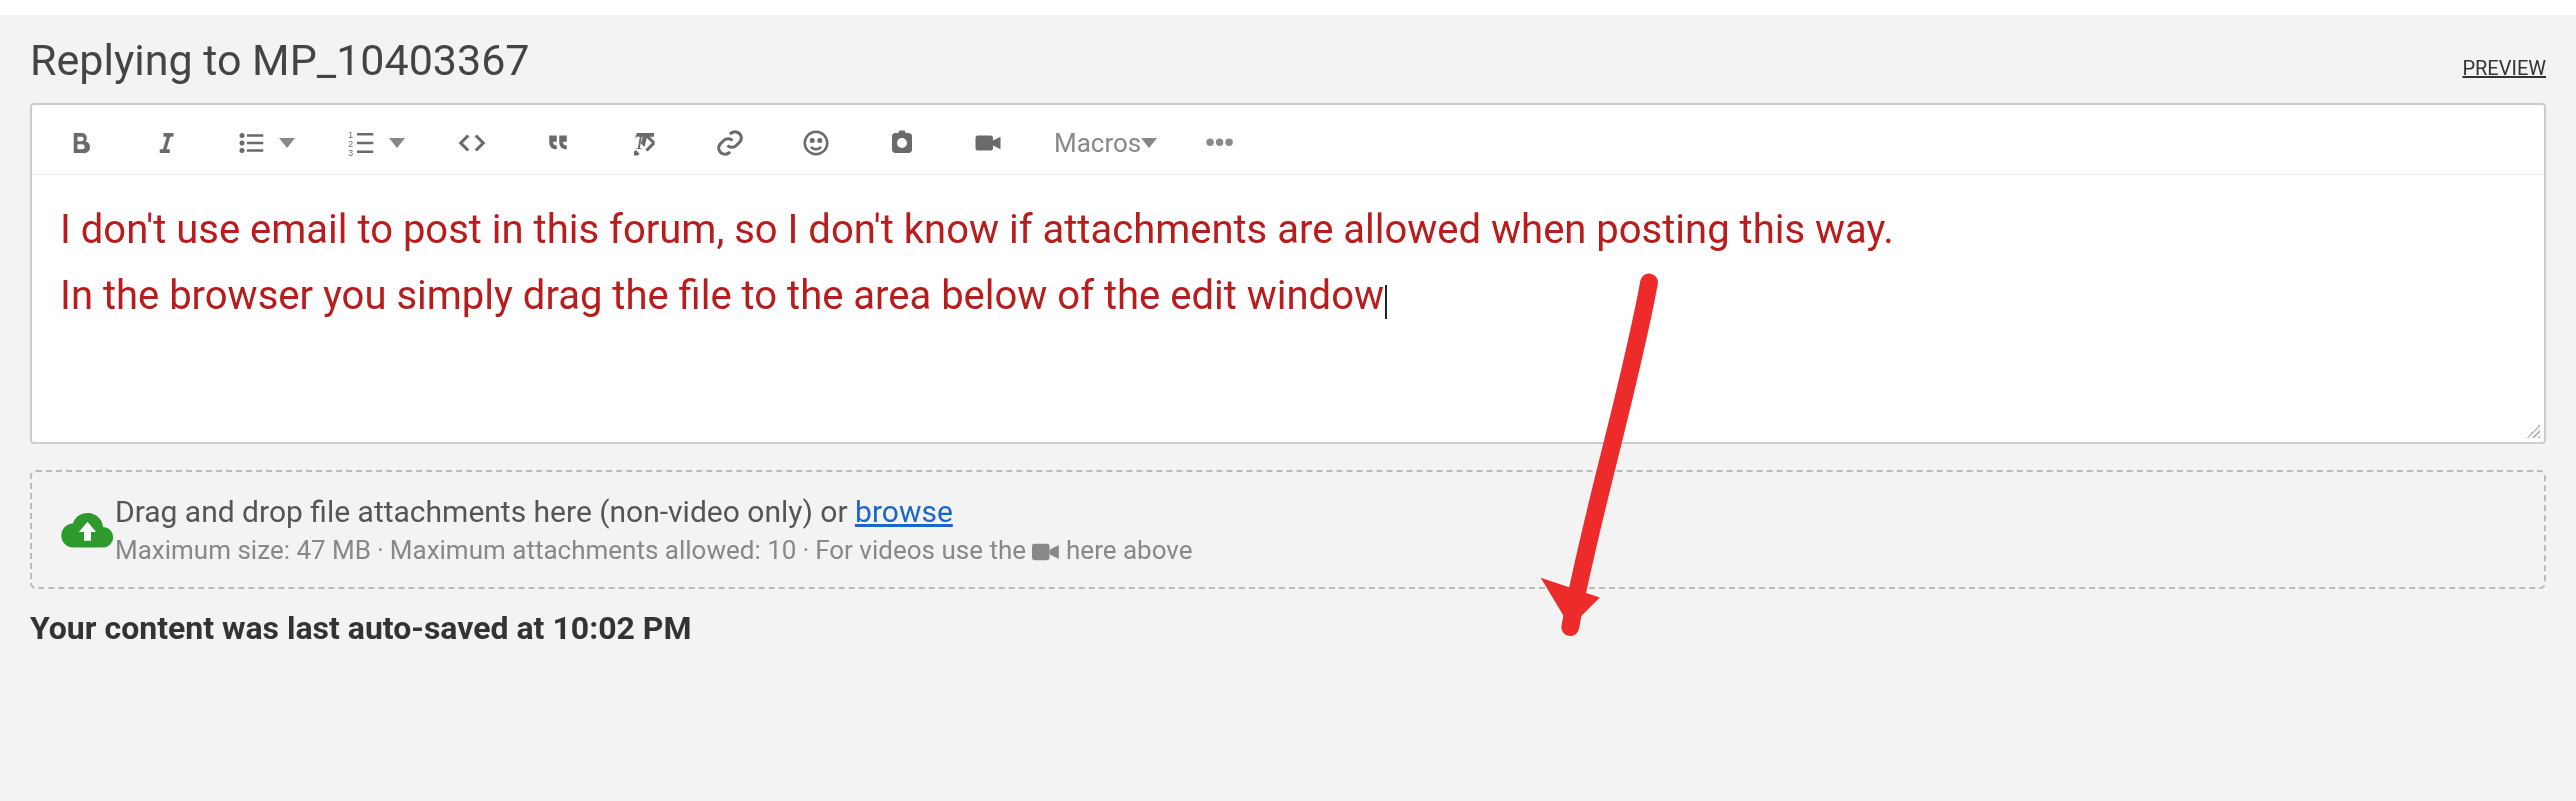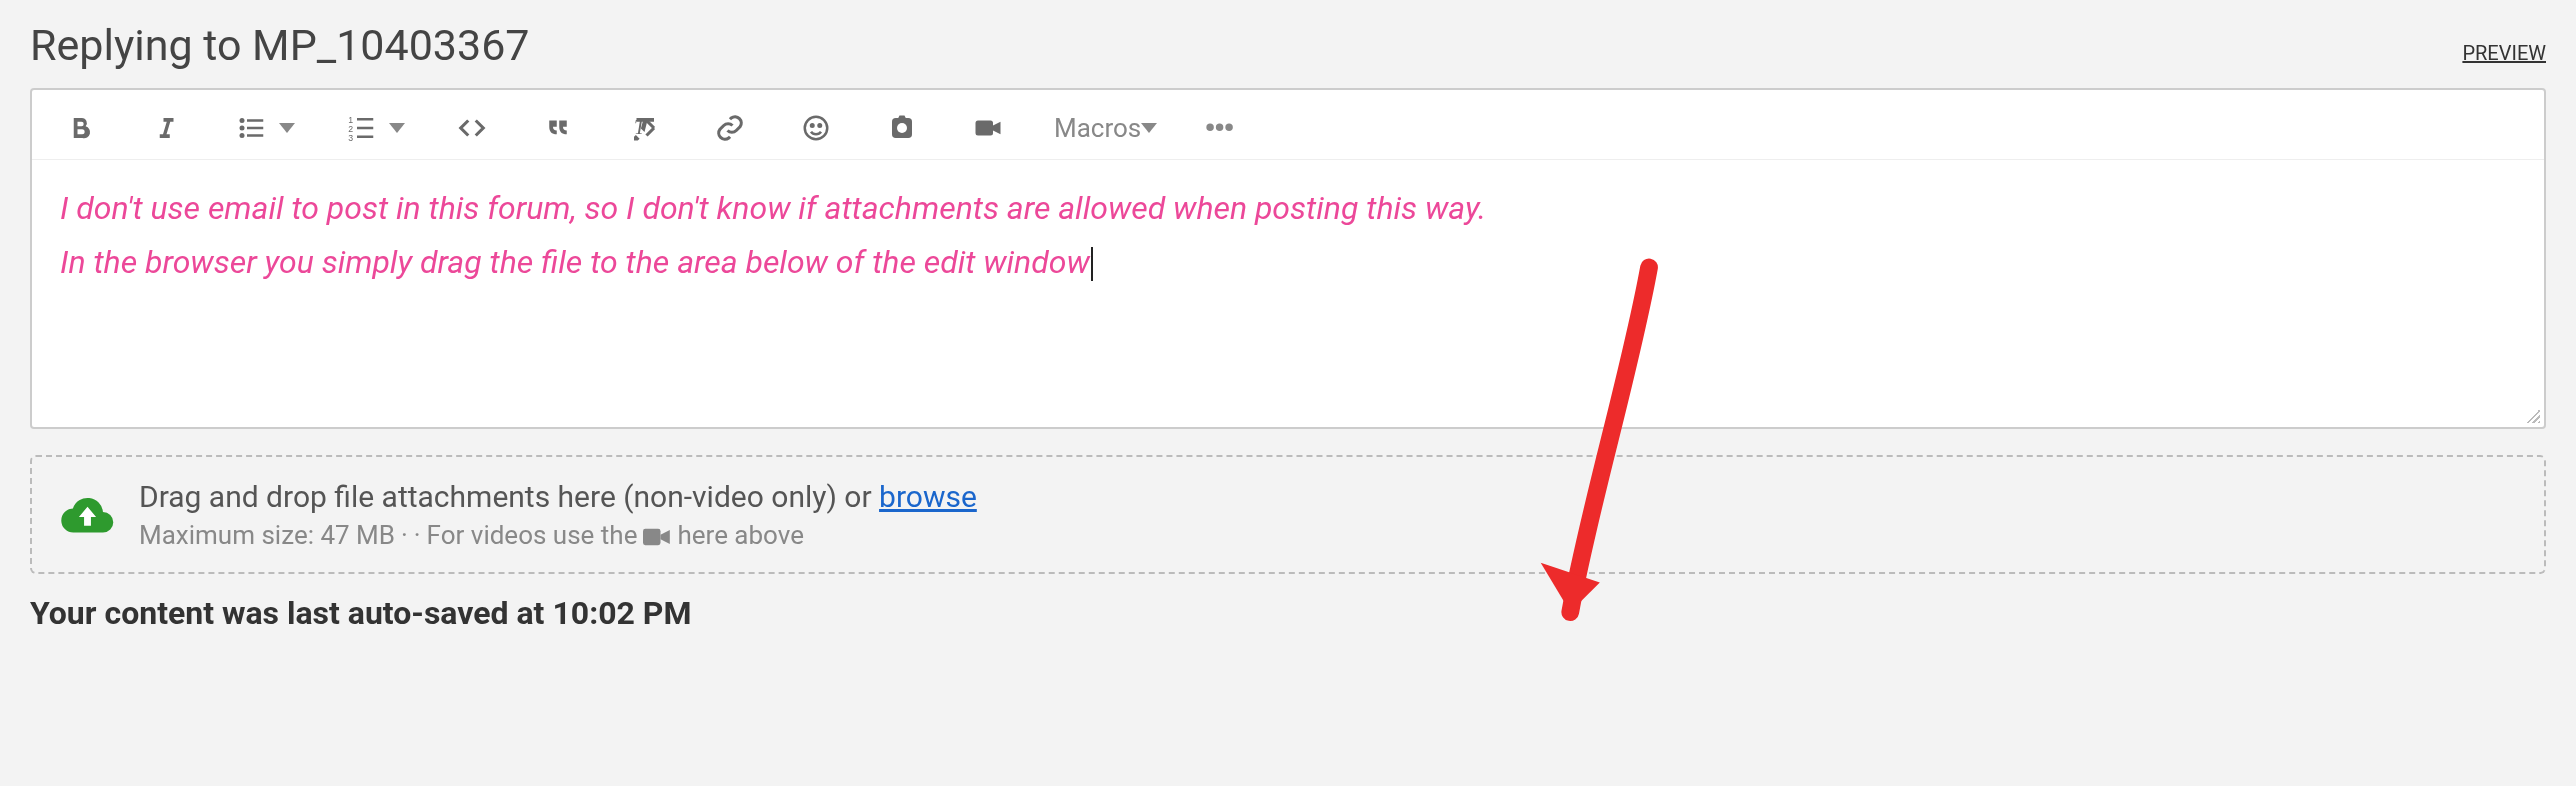--- a/index.html
+++ b/index.html
@@ -10,20 +10,21 @@
     background: #fff;
     color: #333;
   }
   .wrap {
     width: 2576px;
     height: 786px;
     transform-origin: top left;
     padding: 20px 30px 10px 30px;
     position: relative;
     background: #f3f3f3;
+    margin-top: 15px;
   }
   .header-row {
     display: flex;
     justify-content: space-between;
     align-items: baseline;
     margin-bottom: 18px;
   }
   .reply-title {
     font-size: 43px;
     font-weight: 400;
@@ -81,26 +82,25 @@
   }
   .dots {
     font-size: 32px;
     color: #888;
     cursor: pointer;
     letter-spacing: -2px;
     font-weight: bold;
   }
   .editor-content {
     padding: 24px 28px 59px 28px;
-    font-size: 32px;
-    color: #ec4899;
+    font-size: 40px;
+    color: #b91c1c;
     line-height: 1.55;
     min-height: 267px;
     position: relative;
-    font-style: italic;
   }
   .editor-content p { margin: 0 0 4px 0; }
   .resize-handle {
     position: absolute;
     right: 4px;
     bottom: 4px;
     width: 18px;
     height: 18px;
   }
   .resize-handle::before {
@@ -120,21 +120,20 @@
     margin-left: 1px;
   }
 
   .dropzone {
     margin-top: 26px;
     border: 2px dashed #bbb;
     border-radius: 6px;
     padding: 22px 28px;
     display: flex;
     align-items: center;
-    gap: 24px;
     background: #f3f3f3;
   }
   .upload-icon {
     width: 55px;
     height: 43px;
     flex-shrink: 0;
   }
   .dz-text { flex: 1; }
   .dz-line1 {
     font-size: 30px;
@@ -296,20 +295,21 @@
           <path d="M32 16l-10 12h6v10h8V28h6L32 16z" fill="#fff"></path>
         </svg>
     </span>
     <div class="dz-text">
       <div class="dz-line1">
         <span>Drag and drop file attachments here (non-video only) or </span><span class="browse">browse</span>
       </div>
       <div class="dz-line2">
         <span>Maximum size: 47 MB</span>
         <span> · </span>
+        <span>Maximum attachments allowed: 10</span>
         <span> · </span>
         <span>For videos use the </span>
         <span class="vid-icon-inline"><svg viewBox="0 0 24 18" fill="#888">
               <rect x="0" y="2" width="15" height="14" rx="2"></rect>
               <path d="M15 7l8-4v12l-8-4z"></path>
             </svg></span>
         <span> here above</span>
       </div>
     </div>
   </div>

